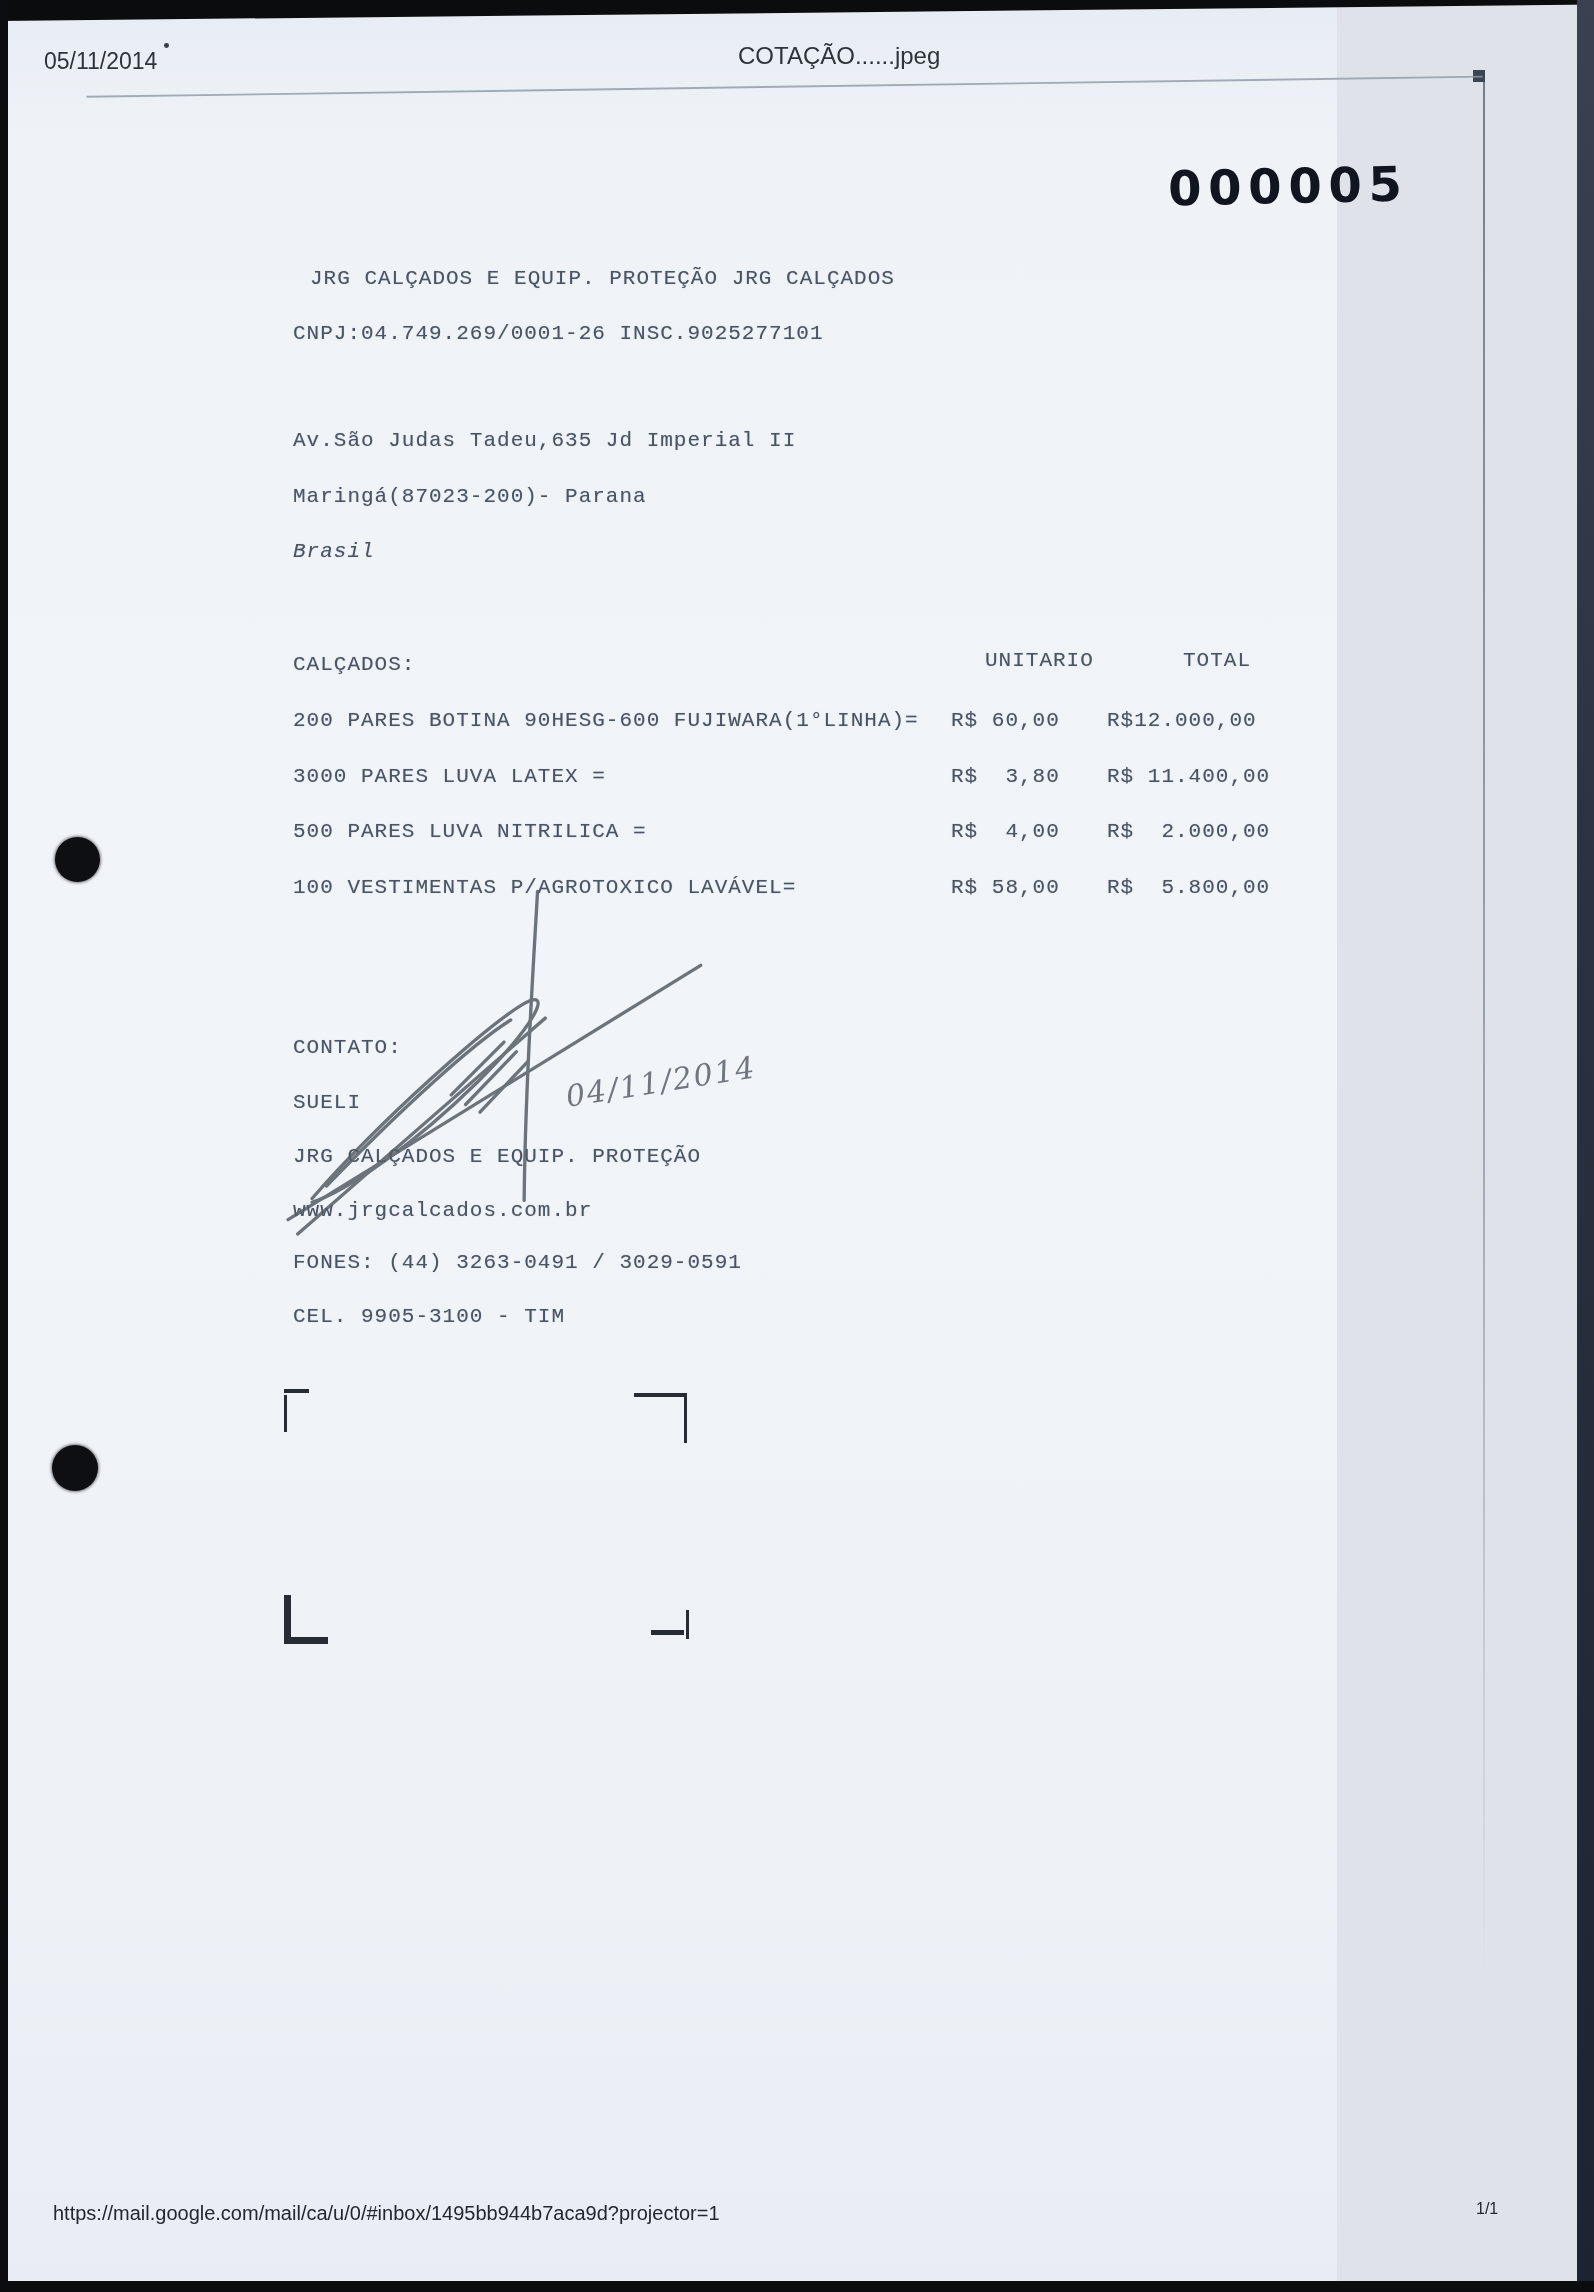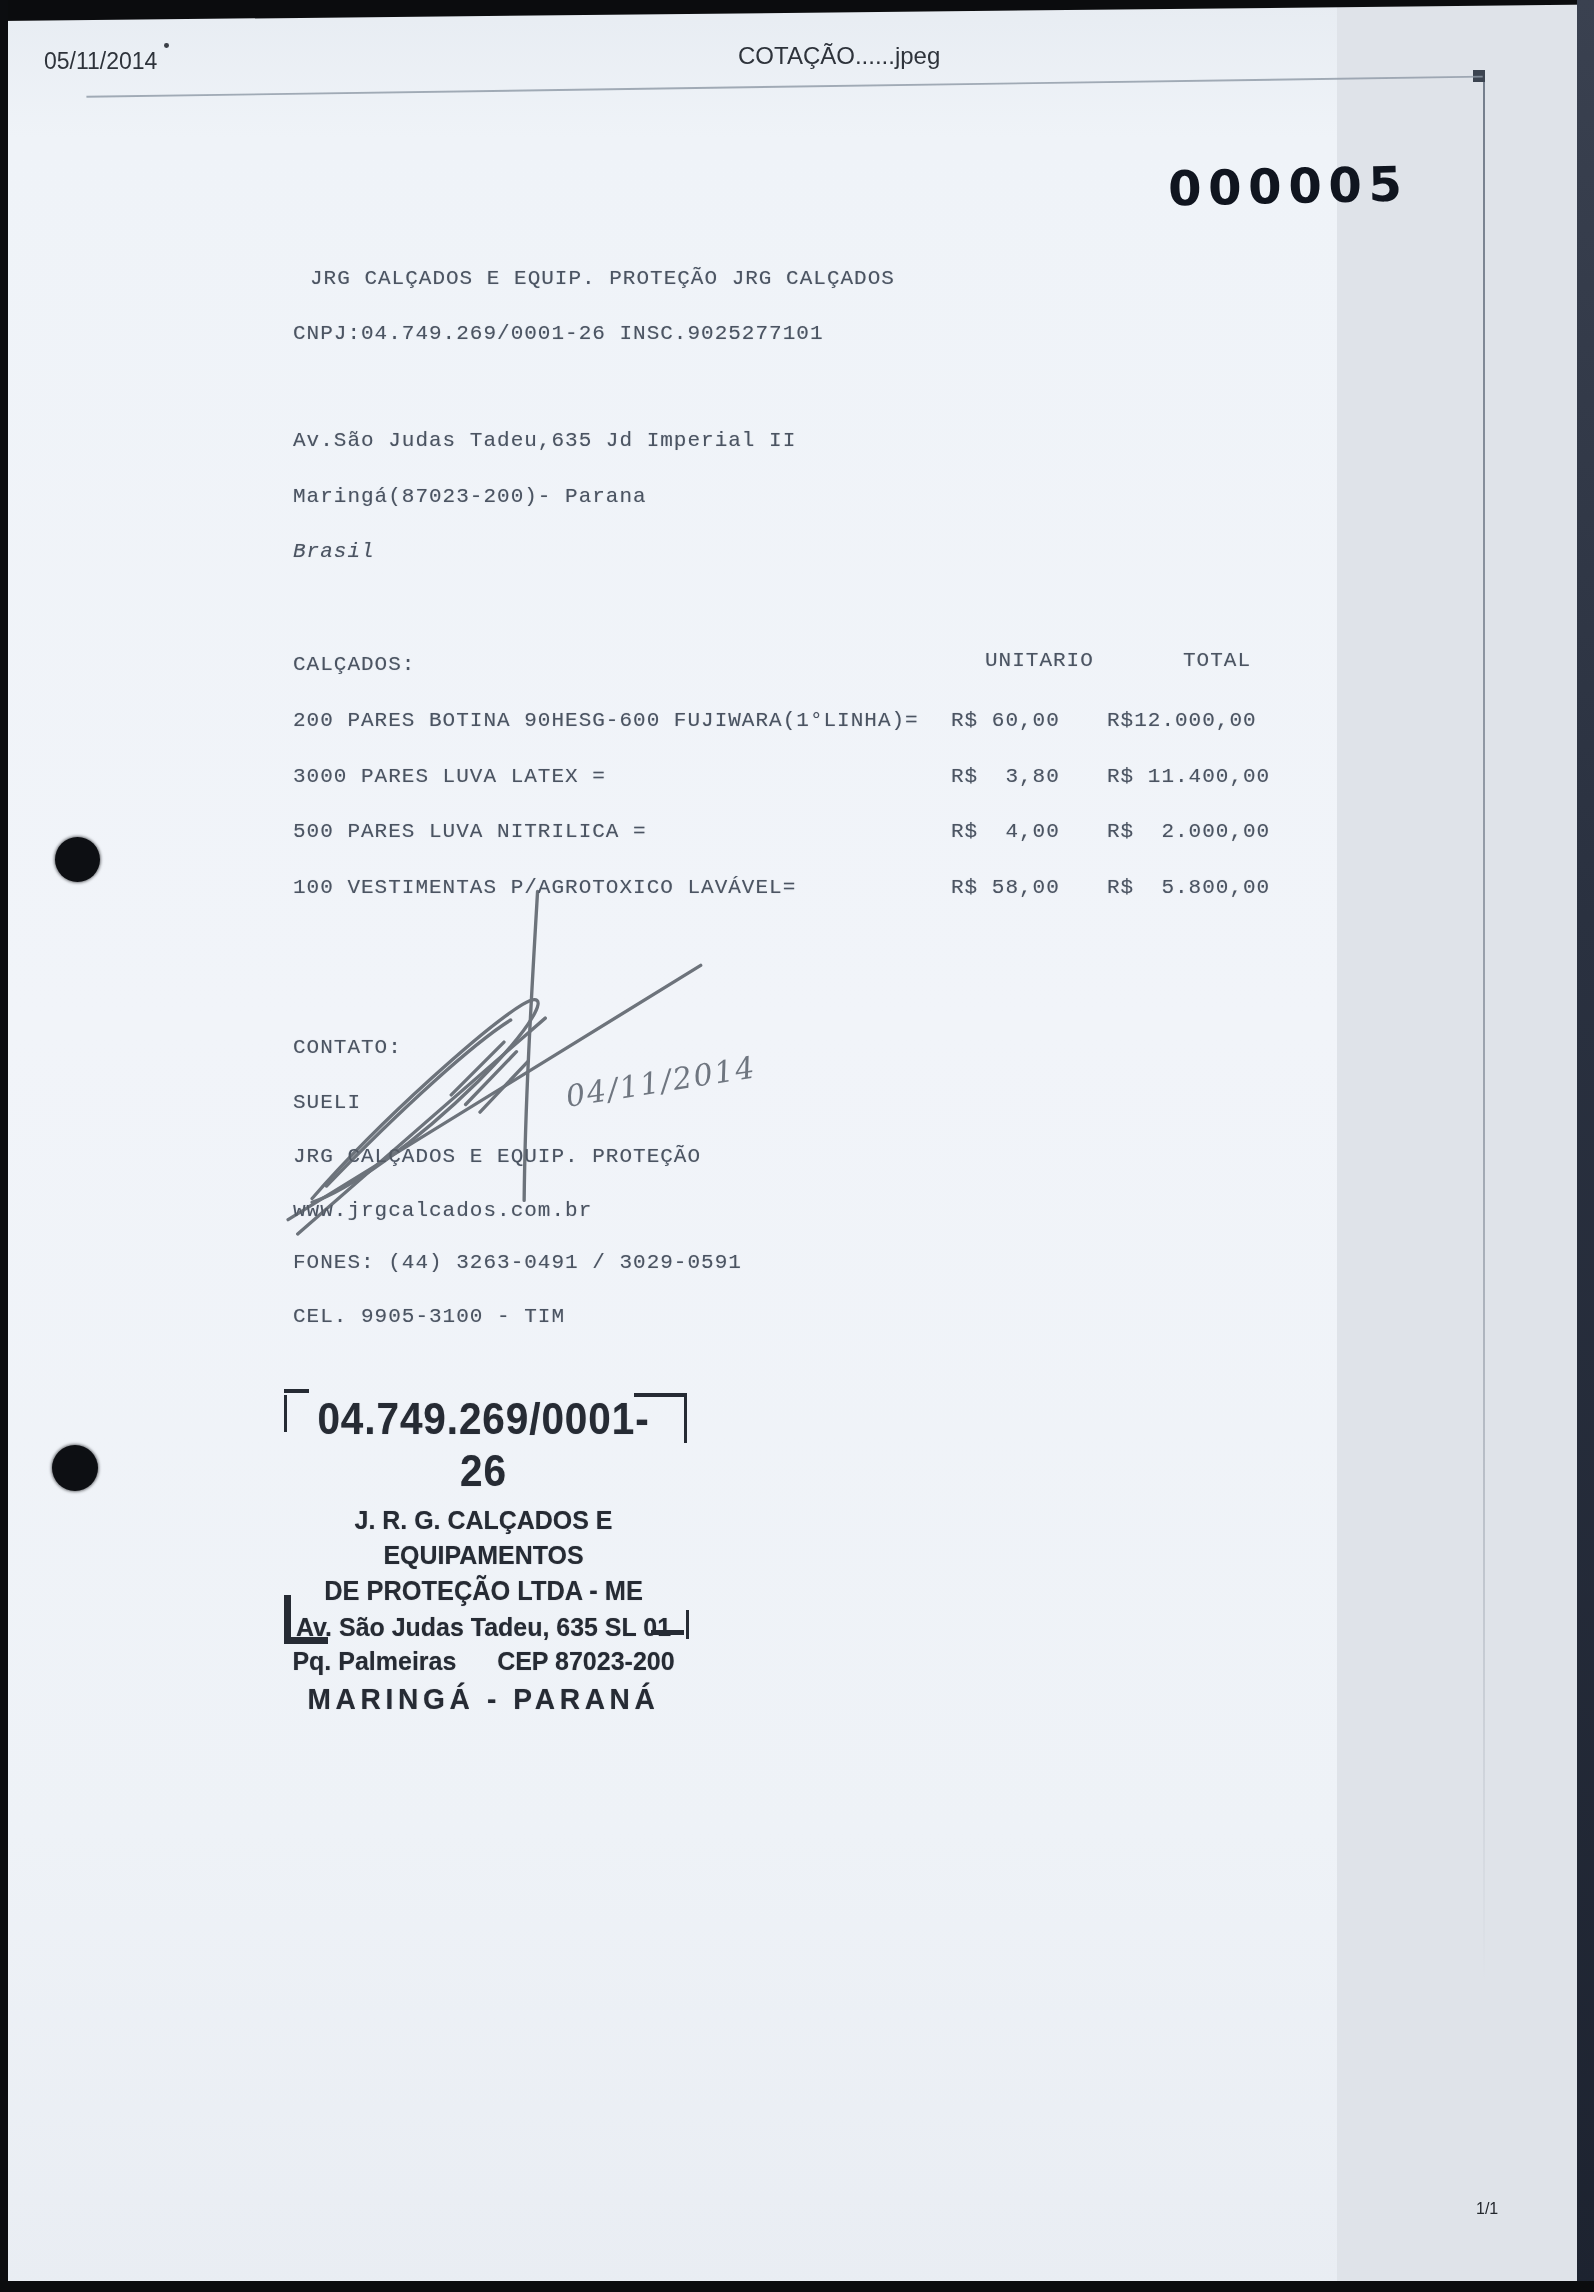--- a/index.html
+++ b/index.html
@@ -112,38 +112,28 @@
   <svg class="abs" style="left:259px;top:855px;" width="490" height="403" fill="none" stroke="#565d66" stroke-width="3.5" stroke-linecap="round" opacity="0.85" viewBox="0 0 510 420">
     <path d="M 30 380 L 460 115"></path>
     <path d="M 290 38 C 284 140, 277 255, 276 360"></path>
     <path d="M 55 358 C 130 272, 238 178, 274 156 C 306 137, 292 172, 228 236 C 162 301, 92 350, 55 362"></path>
     <path d="M 70 345 C 150 262, 225 195, 262 172"></path>
     <path d="M 40 395 L 298 170"></path>
     <path d="M 200 250 L 255 195 M 215 260 L 268 205 M 230 268 L 280 215"></path>
   </svg>
   <div class="abs hand-date">04/11/2014</div>
 
-  <div class="abs rstamp">
-    <div class="cnpj">04.749.269/0001- 26</div>
-    <div class="l1">J. R. G. CALÇADOS E EQUIPAMENTOS</div>
-    <div class="l2">DE PROTEÇÃO LTDA - ME</div>
-    <div class="l3">Av. São Judas Tadeu, 635 SL 01</div>
-    <div class="l4">
-      <span>Pq. Palmeiras</span>
-      <span>CEP 87023-200</span>
-    </div>
-    <div class="l5">MARINGÁ - PARANÁ</div>
-  </div>
 
   <div class="abs bk" style="left:284px;top:1395px;width:2.9px;height:37px;"></div>
   <div class="abs bk" style="left:284px;top:1389px;width:25px;height:3.8px;"></div>
   <div class="abs bk" style="left:634px;top:1393px;width:53px;height:3.8px;"></div>
   <div class="abs bk" style="left:684px;top:1393px;width:2.9px;height:50px;"></div>
   <div class="abs bk" style="left:284px;top:1595px;width:6.7px;height:48px;"></div>
   <div class="abs bk" style="left:284px;top:1637px;width:44px;height:6.7px;"></div>
   <div class="abs bk" style="left:651px;top:1630px;width:33px;height:4.8px;"></div>
   <div class="abs bk" style="left:686px;top:1610px;width:2.9px;height:29px;"></div>
 
+  <div class="abs footer-url">https://mail.google.com/mail/ca/u/0/#inbox/1495bb944b7aca9d?projector=1</div>
   <div class="abs footer-page">1/1</div>
 
   <div class="abs bar-bottom"></div>
 </div>
 
 
 </body></html>

